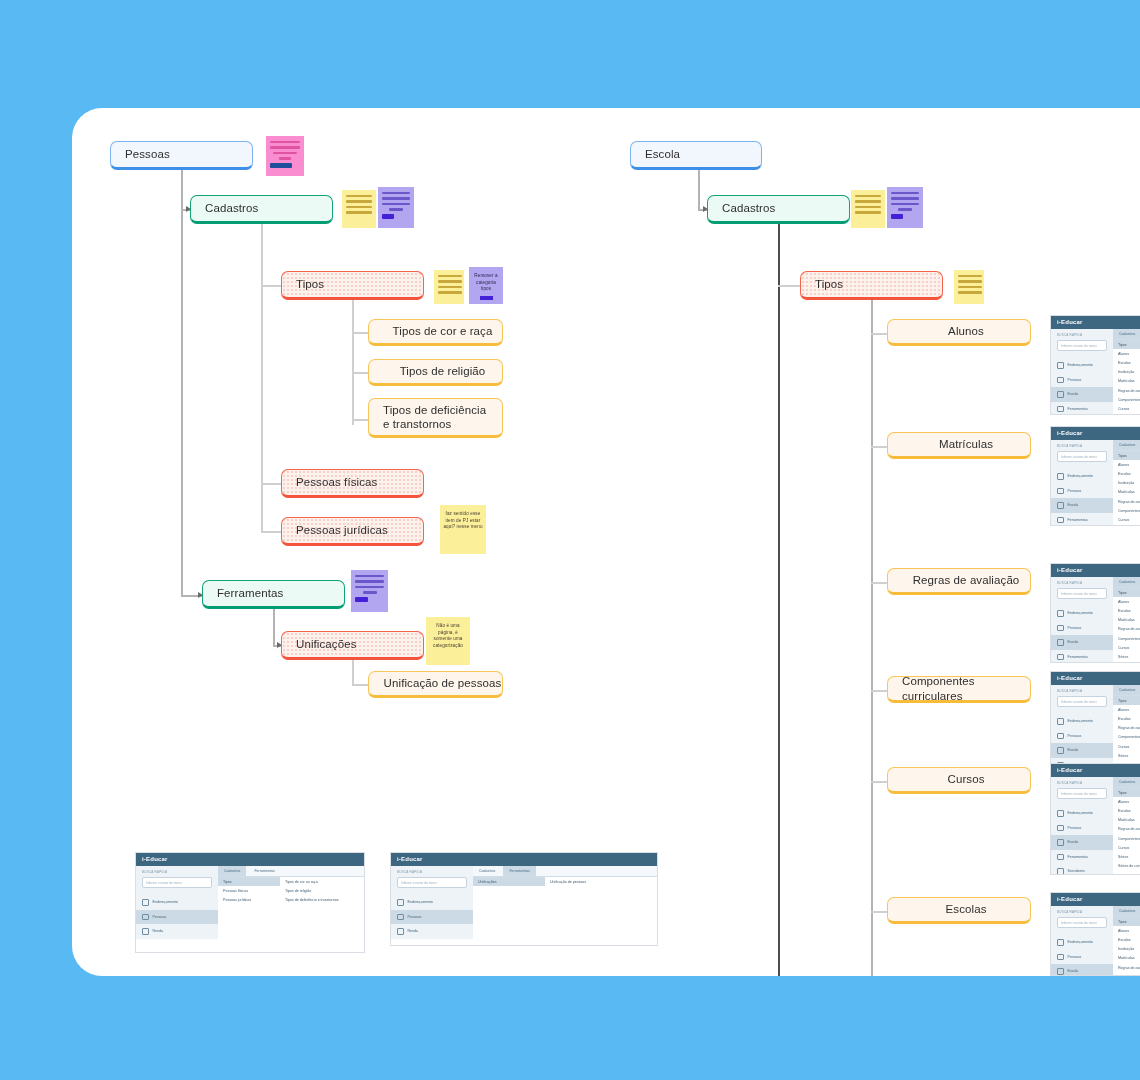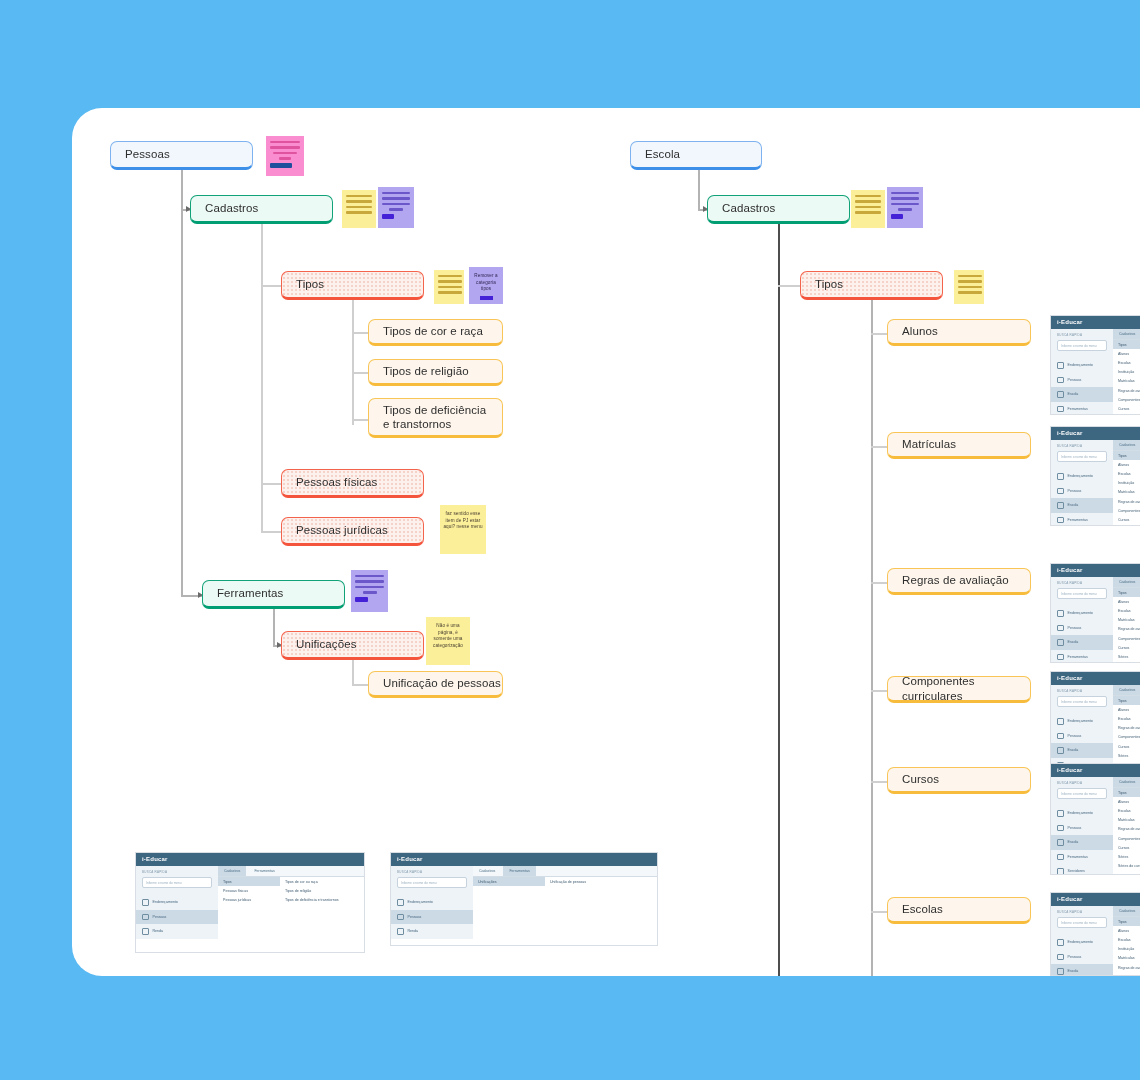--- a/index.html
+++ b/index.html
@@ -81,20 +81,21 @@
     background: #fdf1ed;
     border: 1.4px solid #f4644c;
     border-bottom: 3.4px solid #f4543c;
     background-image: radial-gradient(#f6cfc4 0.7px, transparent 0.8px);
     background-size: 4px 4px;
   }
   .node.yellow {
     background: #fef6ec;
     border: 1.4px solid #f8c556;
     border-bottom: 3.4px solid #f7bc3c;
+    justify-content: center;
   }
   .node .label { display: block; }
   
   .sticky {
     position: absolute;
     box-sizing: border-box;
     padding: 5px 4px 4px 4px;
   }
   .sticky .ln {
     height: 2.4px;

